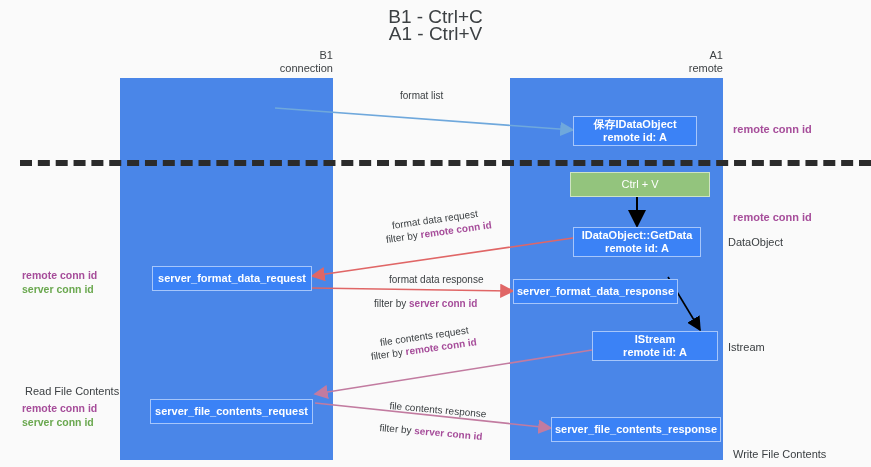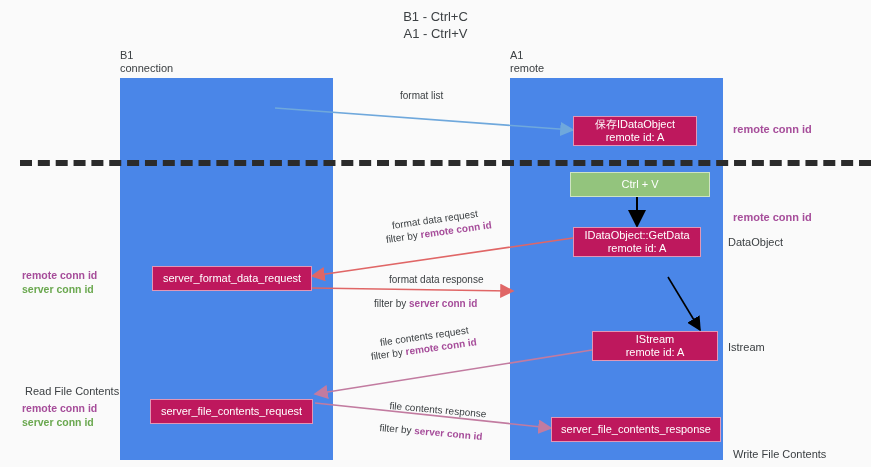--- a/index.html
+++ b/index.html
@@ -8,33 +8,33 @@
     background:#fafafa;
     font-family:"Liberation Sans","DejaVu Sans",sans-serif;
     color:#3c4043;
     overflow:hidden;
   }
   #stage{position:relative;width:871px;height:467px;}
 
   
   .lane{position:absolute;background:#4a86e8;}
   .lane-title{
-    position:absolute;text-align:left;font-size:11px;line-height:13px;
+    position:absolute;text-align:right;font-size:11px;line-height:13px;
     color:#3c4043;white-space:pre-line;
   }
 
   
   .box{
     position:absolute;box-sizing:border-box;
     display:flex;align-items:center;justify-content:center;
     text-align:center;color:#ffffff;font-size:11px;line-height:13px;
     white-space:pre-line;border:1px solid rgba(255,255,255,.55);
   }
   .box.green{background:#93c47d;}
-  .box.orange{background:#be185d;}
+  .box.orange{background:#3b82f6;font-weight:bold;}
 
   
   .txt{position:absolute;font-size:10.5px;line-height:13px;color:#3c4043;white-space:pre-line;}
   .txt.side{font-size:11px;}
   .lbl-purple{color:#a64d9a;font-weight:bold;}
   .lbl-green{color:#6aa84f;font-weight:bold;}
   .lbl-dark{color:#3c4043;}
   .stack{position:absolute;font-size:10.5px;line-height:13.5px;}
   .stack div{white-space:nowrap;}
 
@@ -45,21 +45,21 @@
   
   .dashsep{
     position:absolute;height:0;
     border-top:6px dashed #2b2b2b;
   }
 
   svg.overlay{position:absolute;left:0;top:0;width:871px;height:467px;pointer-events:none;}
 
   .title{
     position:absolute;width:100%;text-align:center;
-    font-size:13px;line-height:17px;color:#3c4043;white-space:pre-line;
+    font-size:19px;line-height:17px;color:#3c4043;white-space:pre-line;
   }
 </style>
 </head>
 <body>
 
 <div id="stage">
 
   <div class="title" style="left:0;top:8px;">B1 - Ctrl+C
 A1 - Ctrl+V</div>
 
@@ -108,20 +108,21 @@
   <div class="box orange" style="left:573px;top:116px;width:124px;height:30px;">保存IDataObject
 remote id: A</div>
 
   <div class="box green" style="left:570px;top:172px;width:140px;height:25px;">Ctrl + V</div>
 
   <div class="box orange" style="left:573px;top:227px;width:128px;height:30px;">IDataObject::GetData
 remote id: A</div>
 
   <div class="box orange" style="left:152px;top:266px;width:160px;height:25px;">server_format_data_request</div>
 
+  <div class="box orange" style="left:513px;top:279px;width:165px;height:25px;">server_format_data_response</div>
 
   <div class="box orange" style="left:592px;top:331px;width:126px;height:30px;">IStream
 remote id: A</div>
 
   <div class="box orange" style="left:150px;top:383px;width:163px;height:25px;margin-top:16px;">server_file_contents_request</div>
 
   <div class="box orange" style="left:551px;top:417px;width:170px;height:25px;">server_file_contents_response</div>
 
   <div class="txt side lbl-purple" style="left:733px;top:123px;">remote conn id</div>
 

